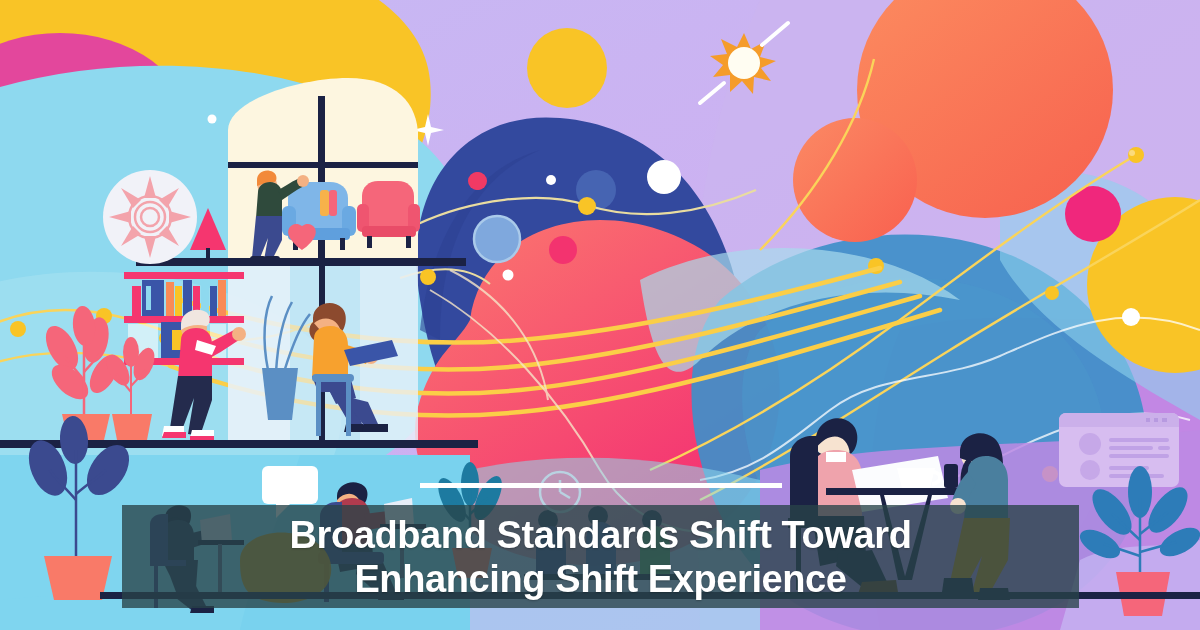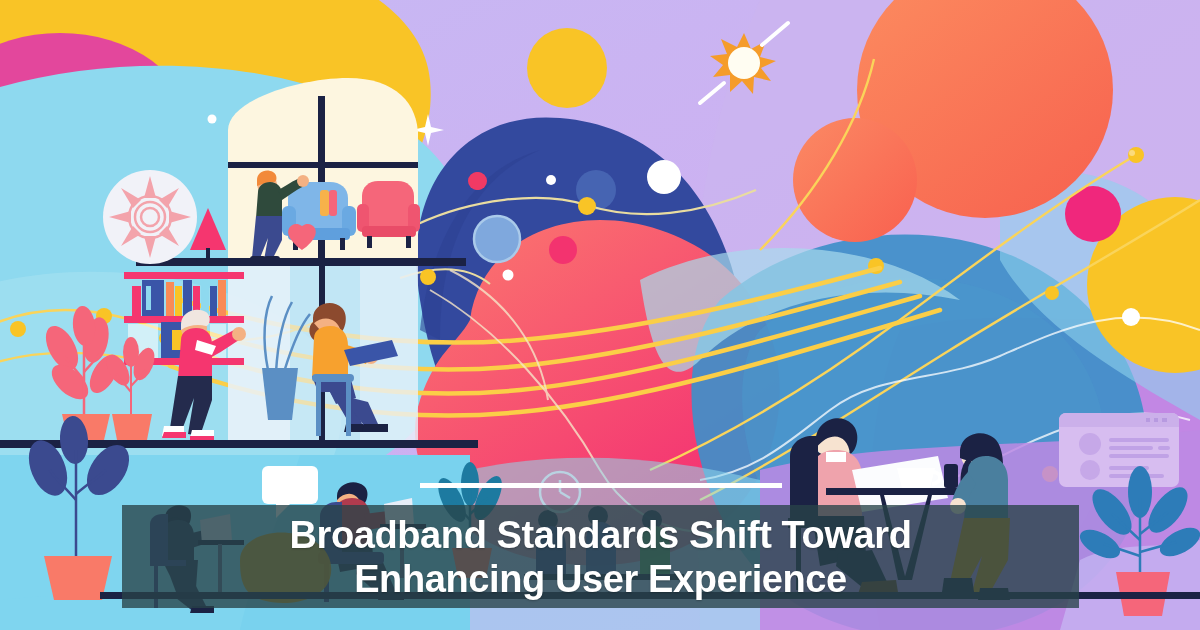--- a/index.html
+++ b/index.html
@@ -538,16 +538,16 @@
         </g>
 
       </g>
     </svg>
   </div>
 
   <div id="divider"></div>
 
   <div id="title-overlay">
     <div class="tline">Broadband Standards Shift Toward</div>
-    <div class="tline">Enhancing User Experience</div>
+    <div class="tline">Enhancing Shift Experience</div>
   </div>
 
 </div>
 
 </body></html>

